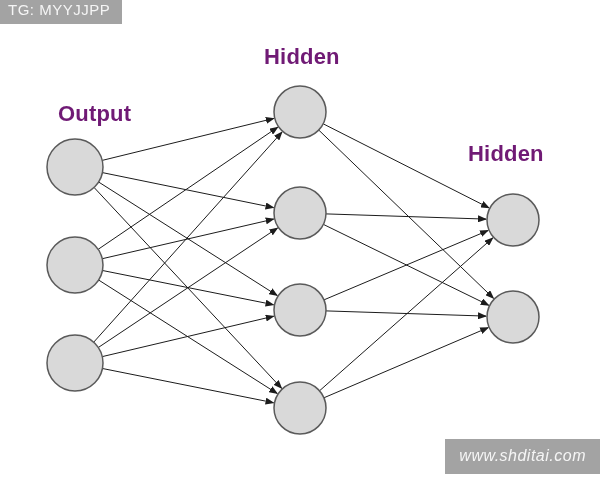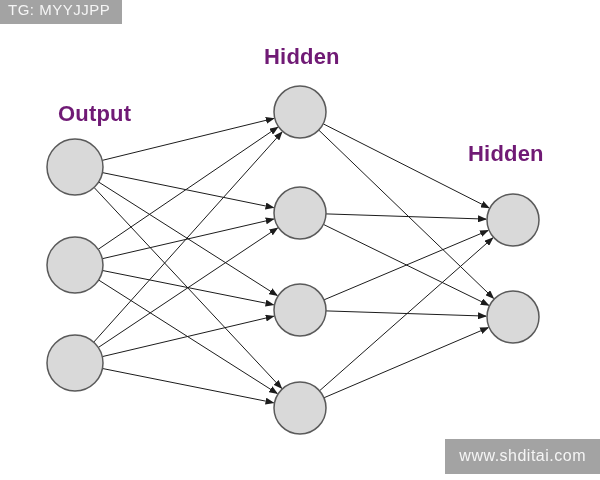--- a/index.html
+++ b/index.html
@@ -44,20 +44,21 @@
   .wm-top-left {
     left: 0;
     top: 0;
     padding: 2px 12px 7px 8px;
   }
   .wm-bottom-right {
     right: 0;
     bottom: 6px;
     padding: 9px 14px 10px 14px;
     font-size: 16px;
+    font-style: italic;
   }
 </style>
 </head>
 <body>
 
 <div class="canvas">
 
   <svg class="net-svg" viewBox="0 0 600 480" xmlns="http://www.w3.org/2000/svg">
       <defs>
         <marker id="arrowhead" markerWidth="9" markerHeight="7" refX="8" refY="3.5" orient="auto" markerUnits="userSpaceOnUse">

